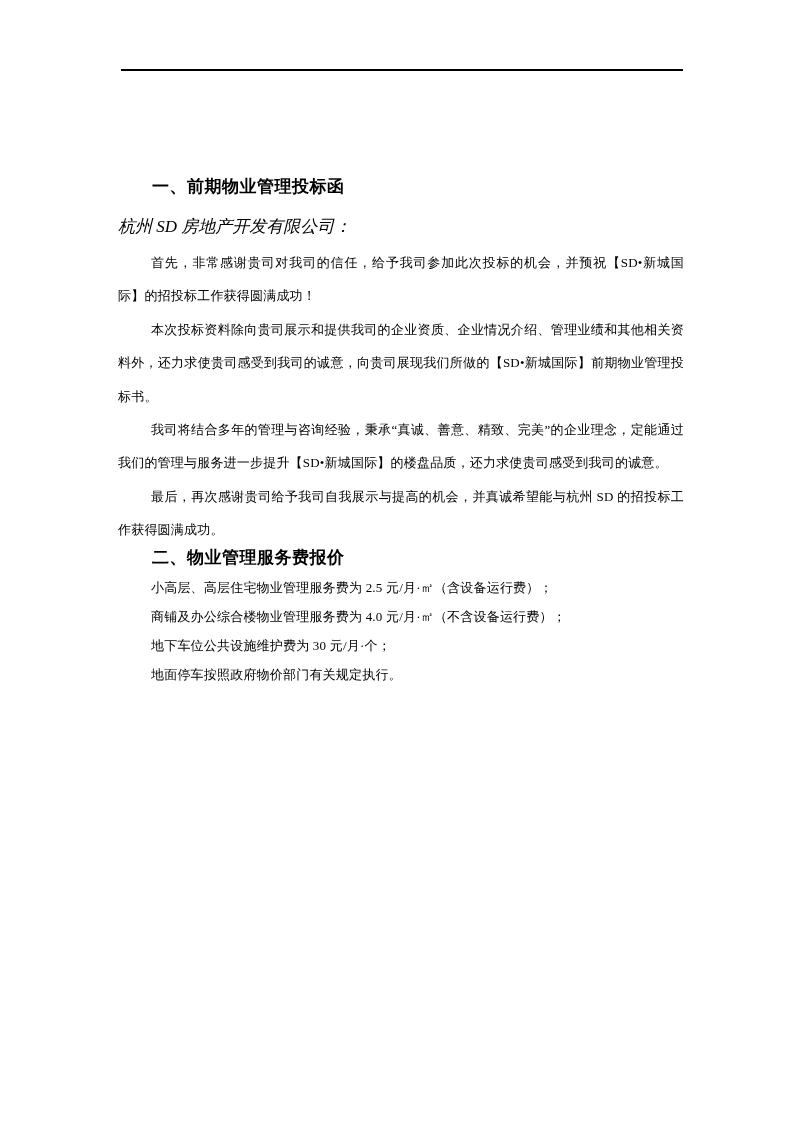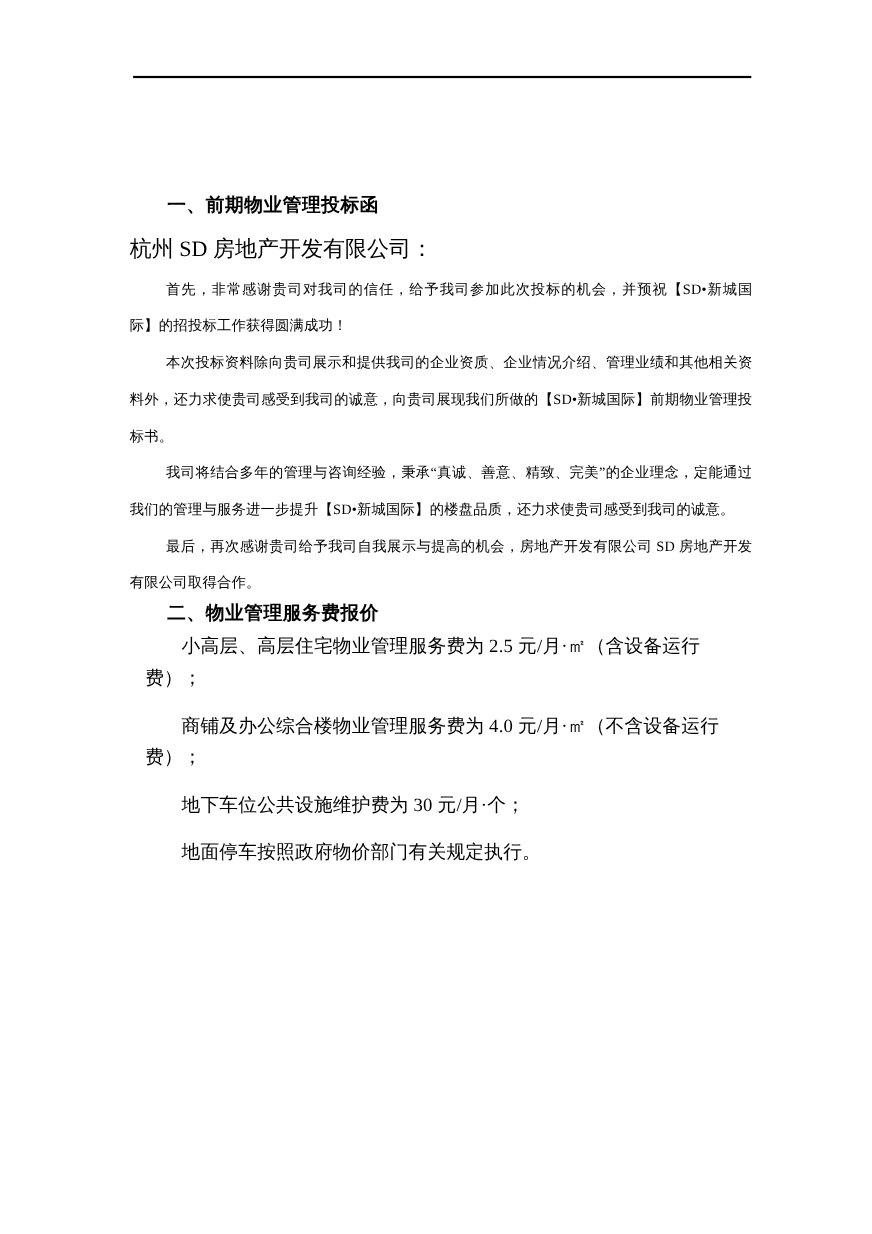--- a/index.html
+++ b/index.html
@@ -38,39 +38,40 @@
     margin: 0;
     text-indent: 34px;
     letter-spacing: 0.5px;
   }
   .heading.first {
     margin-top: 176px;
   }
   .heading.second {
   }
   .salutation {
-    font-size: 20px;
+    font-size: 17px;
     line-height: 22px;
     margin: 18px 0 0 0;
+    font-style: italic;
   }
   .para {
     font-size: 13px;
     line-height: 33.4px;
     margin: 0;
     text-indent: 33px;
     text-align: justify;
     letter-spacing: 0.2px;
   }
   .para.first {
     margin-top: 8px;
   }
   .fee-line {
-    font-size: 17px;
+    font-size: 13px;
     line-height: 29px;
-    margin: 14px;
+    margin: 0;
     text-indent: 33px;
     letter-spacing: 0.2px;
   }
   .fee-line.first {
     margin-top: 4px;
   }
 </style>
 </head>
 <body>
 
@@ -81,21 +82,21 @@
     <h2 class="heading first">一、前期物业管理投标函</h2>
 
     <p class="salutation">杭州 SD 房地产开发有限公司：</p>
 
     <p class="para first">首先，非常感谢贵司对我司的信任，给予我司参加此次投标的机会，并预祝【SD•新城国际】的招投标工作获得圆满成功！</p>
 
     <p class="para">本次投标资料除向贵司展示和提供我司的企业资质、企业情况介绍、管理业绩和其他相关资料外，还力求使贵司感受到我司的诚意，向贵司展现我们所做的【SD•新城国际】前期物业管理投标书。</p>
 
     <p class="para">我司将结合多年的管理与咨询经验，秉承“真诚、善意、精致、完美”的企业理念，定能通过我们的管理与服务进一步提升【SD•新城国际】的楼盘品质，还力求使贵司感受到我司的诚意。</p>
 
-    <p class="para">最后，再次感谢贵司给予我司自我展示与提高的机会，房地产开发有限公司 SD 房地产开发有限公司取得合作。</p>
+    <p class="para">最后，再次感谢贵司给予我司自我展示与提高的机会，并真诚希望能与杭州 SD 的招投标工作获得圆满成功。</p>
 
     <h2 class="heading second">二、物业管理服务费报价</h2>
 
     <p class="fee-line first">小高层、高层住宅物业管理服务费为 2.5 元/月·㎡（含设备运行费）；</p>
 
     <p class="fee-line">商铺及办公综合楼物业管理服务费为 4.0 元/月·㎡（不含设备运行费）；</p>
 
     <p class="fee-line">地下车位公共设施维护费为 30 元/月·个；</p>
 
     <p class="fee-line">地面停车按照政府物价部门有关规定执行。</p>

